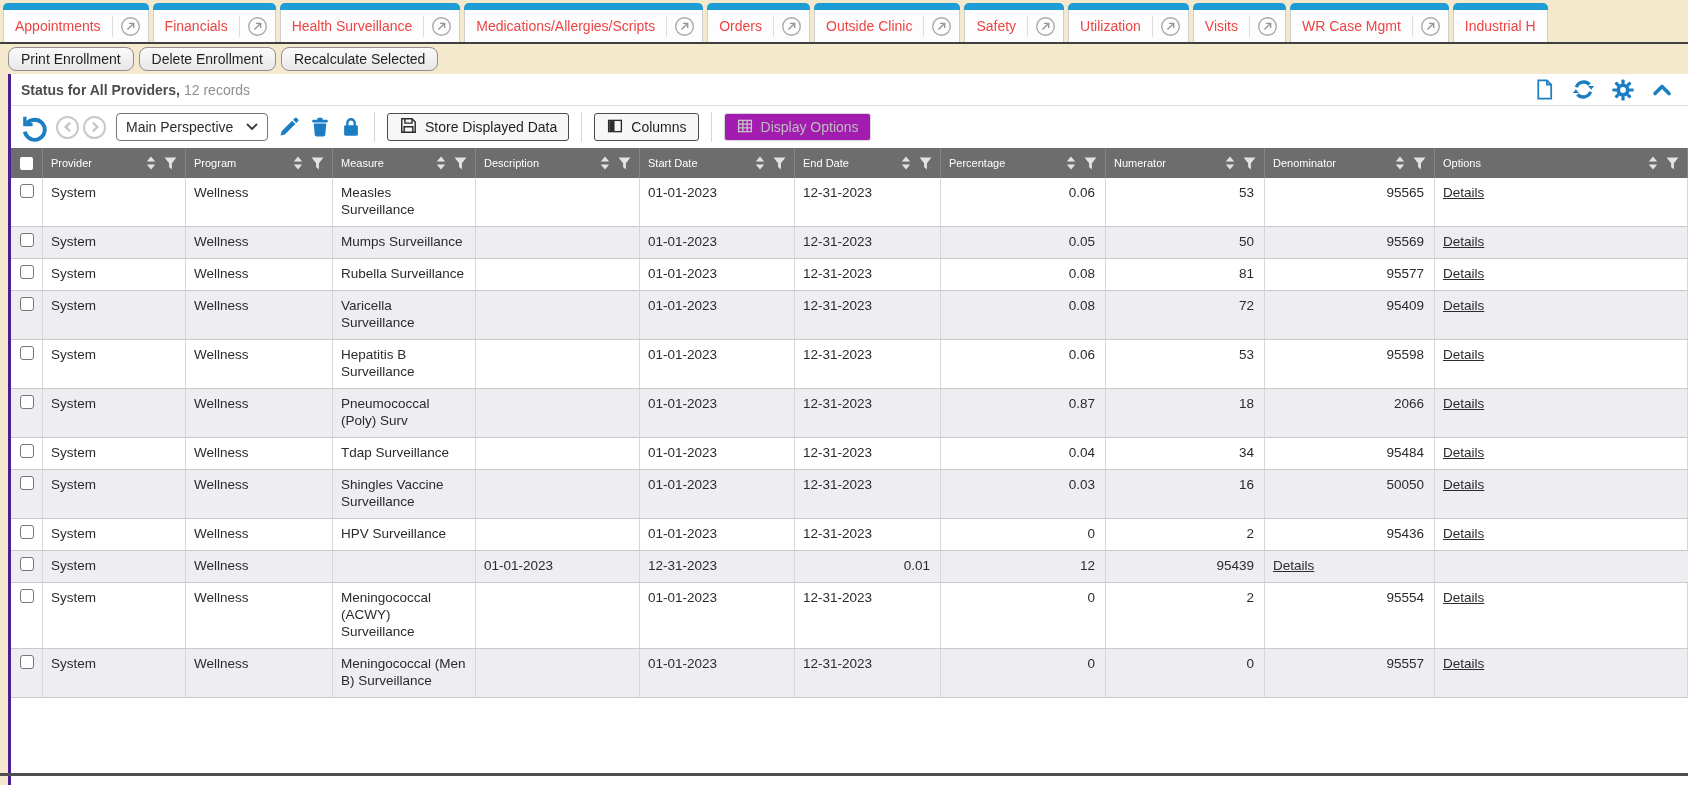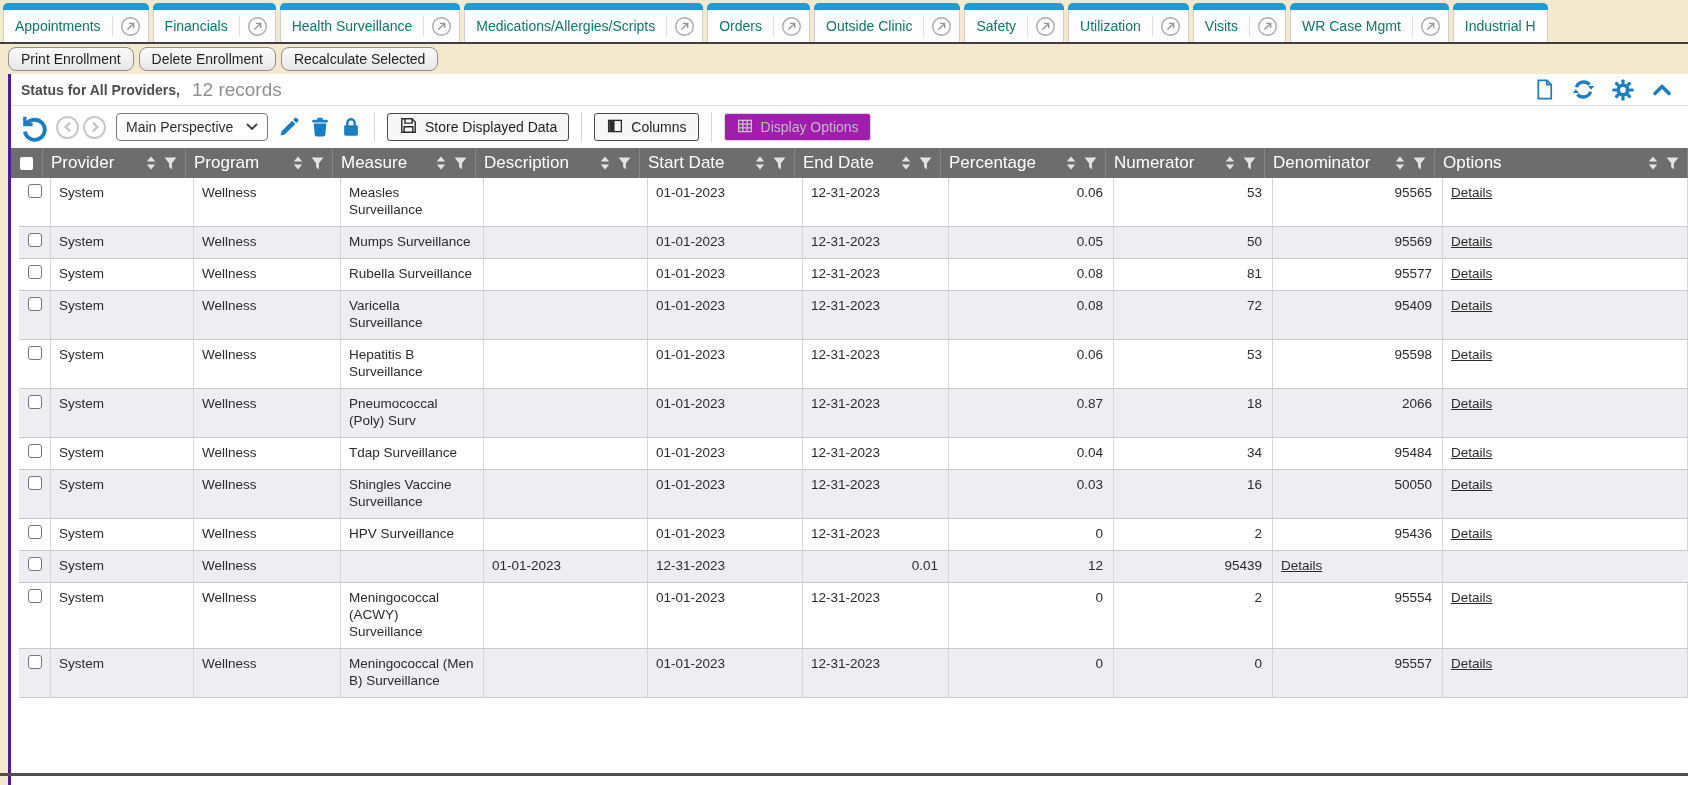--- a/index.html
+++ b/index.html
@@ -17,21 +17,21 @@
     display:flex; gap:4px; overflow:hidden; white-space:nowrap;
     border-bottom:2px solid #3f3f3f;
     background:#f4e8cd;
   }
   .tab { flex:0 0 auto; display:flex; flex-direction:column; cursor:default; }
   .tab-blue { height:7px; background:#1e9cd6; border-radius:5px 5px 0 0; }
   .tab-body {
     flex:1; background:#fdfdfd; border-left:1px solid #cfcfcf; border-right:1px solid #cfcfcf;
     display:flex; align-items:center;
   }
-  .tab-label { padding:0 11px; font-size:14px; color:#0f766e; }
+  .tab-label { padding:0 11px; font-size:14px; color:#ef4444; }
   .tab-pop { border-left:1px solid #dedede; padding:0 7px; display:flex; align-items:center; }
   .tab-pop svg { display:block; }
 
   
   .btnrow { height:30px; padding:3px 0 0 8px; display:flex; gap:5px; background:#f4e8cd; }
   .act-btn {
     height:24px; padding:0 12px; font-size:14px; color:#1f1f1f;
     background:linear-gradient(#fbfbfb,#e7e7e7);
     border:1px solid #8f8f8f; border-radius:8px; cursor:pointer;
     font-family:inherit;
@@ -42,21 +42,21 @@
     position:absolute; left:8px; top:74px; right:0; bottom:0;
     background:#ffffff; border-left:3px solid #4c1d95;
   }
 
   
   .status-row {
     height:32px; display:flex; align-items:center;
     padding:0 14px 0 10px; border-bottom:1px solid #dcdcdc;
   }
   .status-title { font-weight:bold; font-size:14px; color:#4d4d4d; }
-  .status-records { font-size:19px; color:#8f8f8f; margin-left:12px; }
+  .status-records { font-size:14px; color:#8f8f8f; margin-left:4px; }
   .status-icons { margin-left:auto; display:flex; align-items:center; gap:15px; }
   .status-icons span { display:flex; cursor:pointer; }
 
   
   .toolbar { height:42px; display:flex; align-items:center; padding-left:10px; }
   .tb-icon { display:flex; align-items:center; cursor:pointer; }
   .undo { margin-right:6px; }
   .navc {
     width:23px; height:23px; border:2px solid #c9c9c9; border-radius:50%;
     display:flex; align-items:center; justify-content:center; margin-right:4px; cursor:default;
@@ -75,29 +75,29 @@
   }
   .tool-btn.disabled { border-color:#d8d8d8; color:#bdbdbd; background:#a21caf; cursor:default; }
 
   
   .grid-row {
     display:grid;
     grid-template-columns: 32px 143px 147px 143px 164px 155px 146px 165px 159px 170px minmax(0,1fr);
   }
   .grid-head { background:#6d6d6d; color:#fff; height:30px; }
   .hcell {
-    display:flex; align-items:center; padding:0 8px; font-size:17px;
+    display:flex; align-items:center; padding:0 8px; font-size:11px;
     border-right:1px solid #858585; overflow:hidden;gap:18px;
   }
   .hcell .hlabel { overflow:hidden; text-overflow:ellipsis; white-space:nowrap; }
   .hcell .hicons { margin-left:auto; display:flex; align-items:center; gap:8px; padding-left:6px; }
   .hcell-check { display:flex; align-items:center; justify-content:center; border-right:1px solid #858585; }
   .selall { width:13px; height:13px; background:#fff; border-radius:2px; display:inline-block; cursor:pointer; }
 
-  .trow { border-bottom:1px solid #c9c9c9; min-height:31px; background:#fff;margin-left:8px; }
+  .trow { border-bottom:1px solid #c9c9c9; min-height:31px; background:#fff; }
   .trow:nth-of-type(even) { background:#ededf2; }
   .tcell {
     padding:6px 8px 8px; font-size:13.5px; line-height:17px;
     border-right:1px solid #d7d7d7; overflow:hidden; word-wrap:break-word;
   }
   .c-check { display:flex; justify-content:center; padding-top:6px; }
   .c-measure { }
   .num-cell { text-align:right; padding-right:10px; }
   .details-link { color:#2b2b2b; text-decoration:underline; cursor:pointer; }
   .rowcb {

